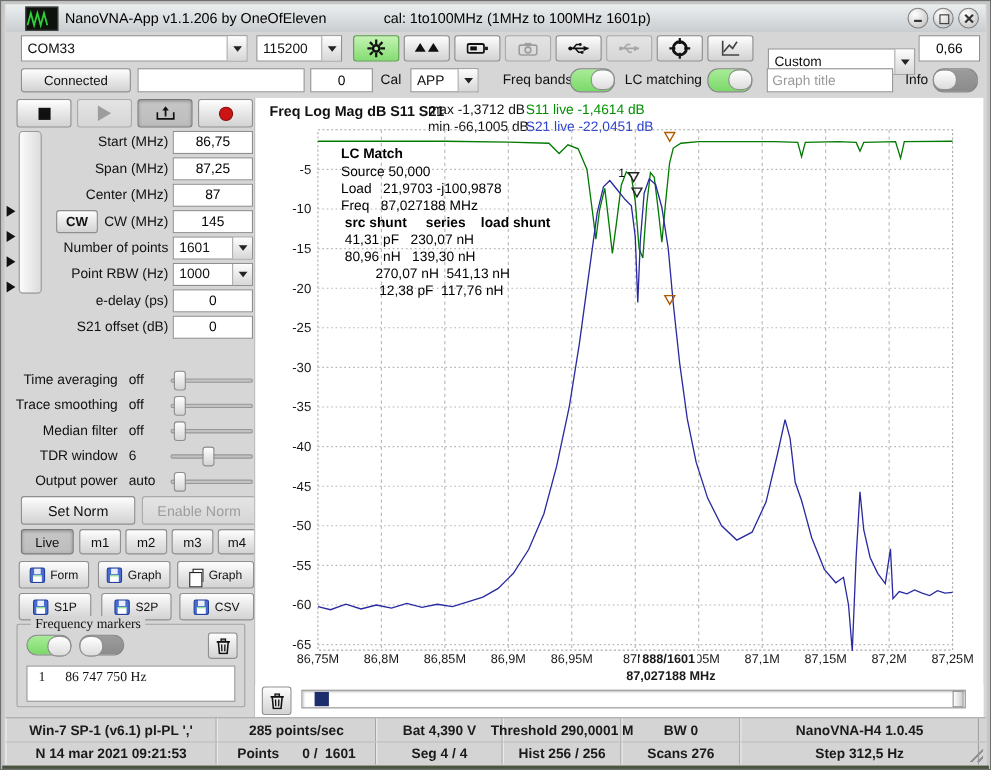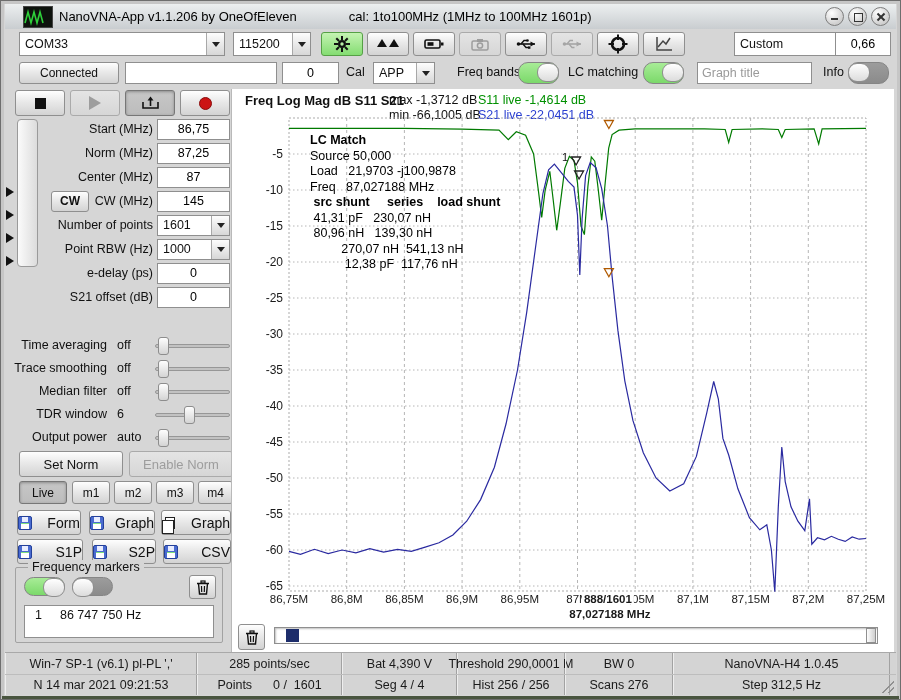--- a/index.html
+++ b/index.html
@@ -69,27 +69,27 @@
   .slider-row { position:relative; height:23px; }
   .slabel { position:absolute; left:0; width:102px; text-align:right; top:4px; font-size:12.5px; }
   .svalue { position:absolute; left:112px; top:4px; font-size:12.5px; }
   .strack { position:absolute; left:150px; top:10px; width:75px; height:4px; background:#c2c2c2; border:1px solid #979797; border-radius:2px; }
   .sthumb { position:absolute; top:-8px; width:11px; height:18px; background:linear-gradient(#fefefe,#d4d4d4); border:1px solid #8d8d8d; border-radius:3px; }
   .normrow { left:0; top:364px; right:0; height:26px; }
   .normrow .btn { position:absolute; height:26px; font-size:13px; }
   .memrow { left:0; top:394px; right:0; height:23px; }
   .memrow .btn { position:absolute; height:23px; }
   .saverow { left:0; right:0; height:25px; }
-  .saverow .btn { position:absolute; height:25px; font-size:14px;justify-content:space-between; }
+  .saverow .btn { position:absolute; height:25px; font-size:11px; }
   .icon-floppy { width:14px; height:14px; background:#4a6bd0; border:1px solid #23409a; border-radius:2px; position:relative; }
   .icon-floppy::before { content:''; position:absolute; top:0; left:3px; width:6px; height:5px; background:#e9edff; }
   .icon-floppy::after { content:''; position:absolute; bottom:0; left:2px; width:8px; height:5px; background:#fff; border-top:1px solid #7fe07f; }
   .icon-copy { width:10px; height:12px; border:1px solid #222; background:#fff; position:relative; margin-left:3px; }
   .icon-copy::before { content:''; position:absolute; left:-4px; top:2px; width:10px; height:12px; border:1px solid #222; background:#fff; }
-  .markersbox { left:10px; top:480px; width:208px; height:76px; border:1px solid #a2a2a2; border-radius:2px; }
+  .markersbox { left:10px; top:480px; width:208px; height:76px; border:1px solid #a2a2a2; border-radius:2px;font-family:Liberation Serif, serif; }
   .markersbox .legend { position:absolute; top:-8px; left:12px; background:#d6d6d6; padding:0 4px; font-size:12.5px; }
   .markersbox .toggles { position:absolute; left:8px; top:9px; display:flex; gap:7px; }
   .markersbox .trash { position:absolute; right:6px; top:7px; width:27px; height:24px; }
   .markerlist { position:absolute; left:8px; top:37px; right:8px; height:33px; background:#fff; border:1px solid #8f8f8f; overflow:hidden; }
   .markerlist .mrow { display:flex; gap:18px; padding:2px 0 0 10px; font-size:12.5px; }
 
   
   .chart-head { position:absolute; font-size:12.5px; white-space:nowrap; }
   .chart-title { left:13px; top:4px; font-weight:bold; font-size:13px; }
   .chart-max { left:157px; top:4px; } .chart-min { left:157px; top:19px; }
@@ -98,21 +98,21 @@
   .lcmatch .b { font-weight:bold; }
   .chart-svg { position:absolute; left:0; top:0; }
   .sliderrow { position:absolute; left:0; right:0; top:534px; height:30px; background:#fff; }
   .trashbtn { position:absolute; left:6px; top:1px; width:27px; height:26px; }
   .hgroove { position:absolute; left:42px; top:4px; width:604px; height:17px; background:#fff; border:1px solid #8f8f8f; box-shadow: inset 1px 1px 2px rgba(0,0,0,.25); }
   .hthumb-left { position:absolute; left:11px; top:1px; width:13px; height:13px; background:#1d2d6b; }
   .hthumb-right { position:absolute; right:1px; top:0; width:10px; height:15px; background:linear-gradient(90deg,#fdfdfd,#cfcfcf); border:1px solid #8f8f8f; }
 
   
   .statusbar { position:absolute; left:4px; right:4px; bottom:4px; height:43px; background:#d4d4d4; border-top:1px solid #a9a9a9; }
-  .statusrow { display:flex; height:21px; }
+  .statusrow { display:flex; height:21px;font-weight:bold; }
   .statusrow + .statusrow { border-top:1px solid #bdbdbd; }
   .scell { display:flex; align-items:center; justify-content:center; border-right:1px solid #a2a2a2; border-left:1px solid #eee; font-size:12.5px; white-space:pre; color:#1a1a1a; }
   .grip { position:absolute; right:2px; bottom:2px; width:13px; height:13px; background:repeating-linear-gradient(315deg, transparent 0 3px, #909090 3px 4.5px); clip-path:polygon(100% 0, 100% 100%, 0 100%); }
   .bottomstrip { position:absolute; left:1px; right:1px; bottom:0; height:3px; background:#49553f; }
 </style>
 </head>
 <body>
 
 <div class="window">
 
@@ -210,21 +210,21 @@
           <line x1="0.5" y1="10" x2="6" y2="10" stroke="#111" stroke-width="2"></line>
           <line x1="14" y1="10" x2="19.5" y2="10" stroke="#111" stroke-width="2"></line>
         </svg>
     </button>
     <button class="btn iconbtn" style="left:638px;">
       <svg width="18" height="16" viewBox="0 0 18 16">
           <polyline points="2,1 2,14 17,14" fill="none" stroke="#444" stroke-width="1.5"></polyline>
           <polyline points="3,11 8,5 11,8 15,2" fill="none" stroke="#444" stroke-width="1.5"></polyline>
         </svg>
     </button>
-    <div class="combo" style="left:729px;width:134px;">
+    <div class="combo" style="left:693px;width:134px;margin-top:12px;">
       <span class="cval">Custom</span>
       <span class="arr"></span>
     </div>
     <input class="tfield" style="left: 830px; width: 56px; text-align: center;" value="0,66">
   </div>
 
   <div class="toolbar2">
     <button class="btn" style="left:14px;width:100px;">Connected</button>
     <input class="tfield" style="left: 120px; width: 152px;" value="">
     <input class="tfield" style="left: 277px; width: 57px; text-align: center;" value="0">
@@ -267,21 +267,21 @@
         <i></i>
         <i></i>
         <i></i>
     </div>
     <div class="abs fields">
         <div class="field-row">
           <span class="flabel">Start (MHz)</span>
           <div class="fctrl"><input class="tfield" value="86,75" style=""></div>
         </div>
         <div class="field-row">
-          <span class="flabel">Norm (MHz)</span>
+          <span class="flabel">Span (MHz)</span>
           <div class="fctrl"><input class="tfield" value="87,25" style=""></div>
         </div>
         <div class="field-row">
           <span class="flabel">Center (MHz)</span>
           <div class="fctrl"><input class="tfield" value="87" style=""></div>
         </div>
         <div class="field-row">
           <button class="btn cw-btn">CW</button>
           <span class="flabel">CW (MHz)</span>
           <div class="fctrl"><input class="tfield" value="145" style=""></div>

